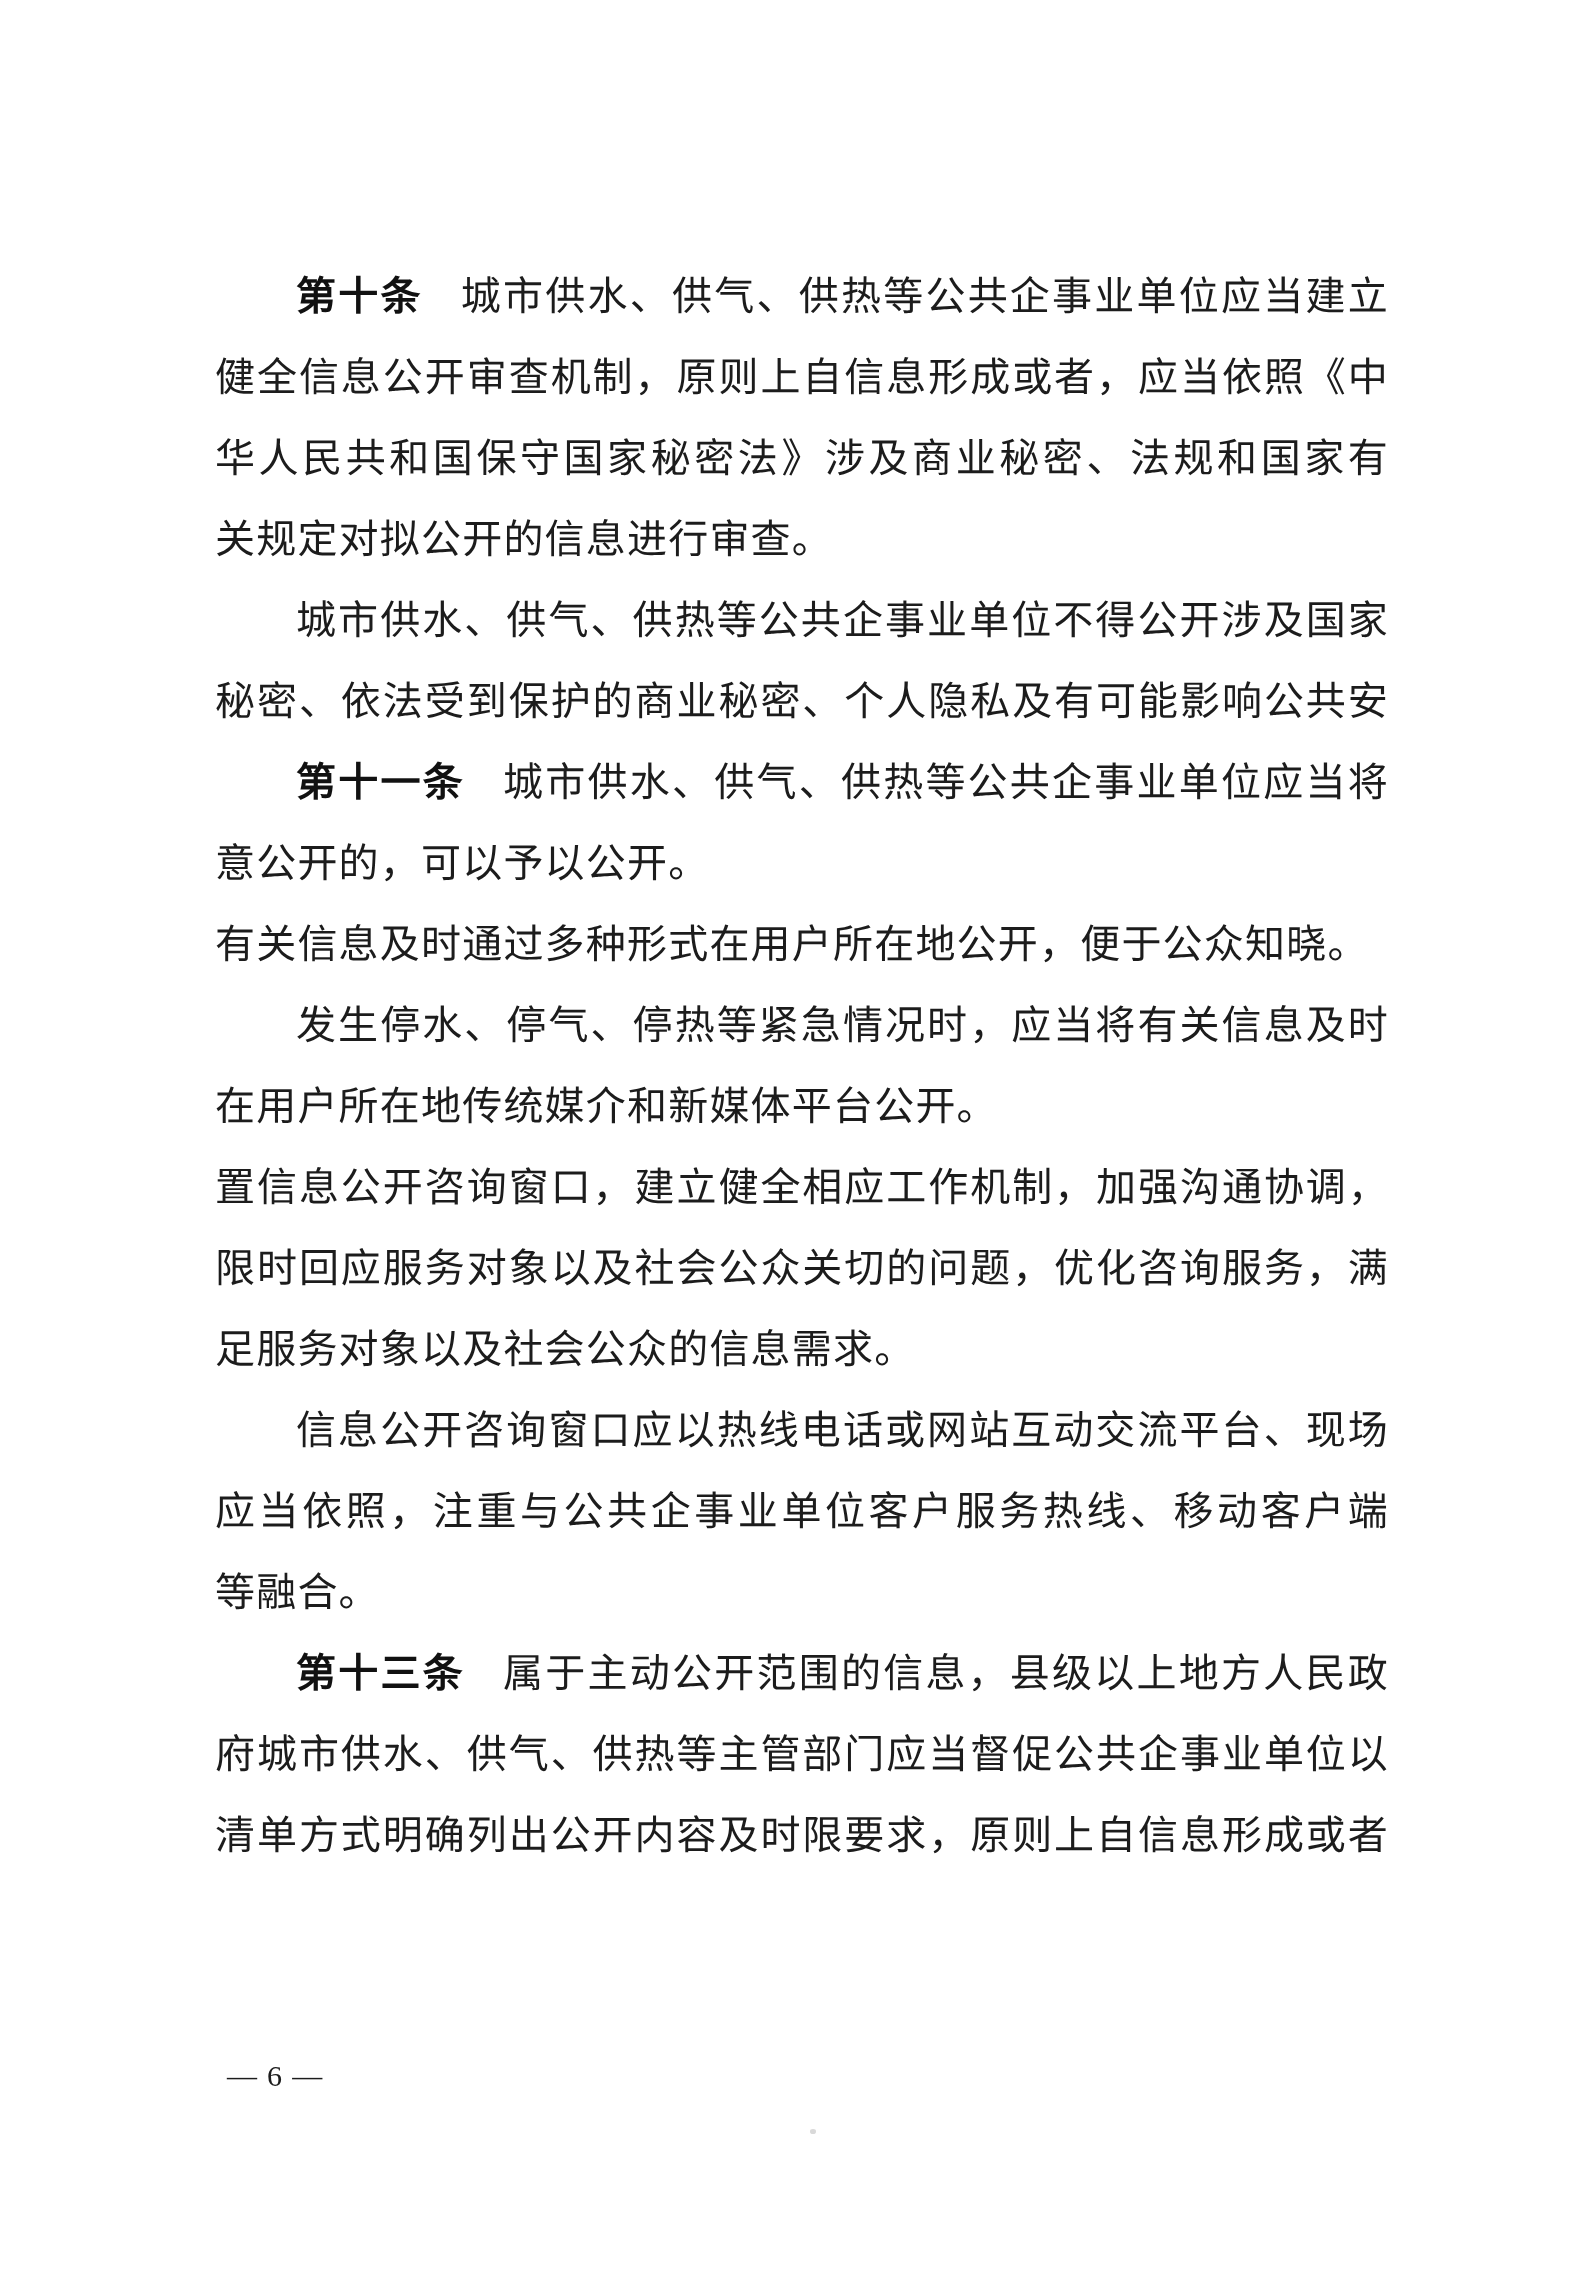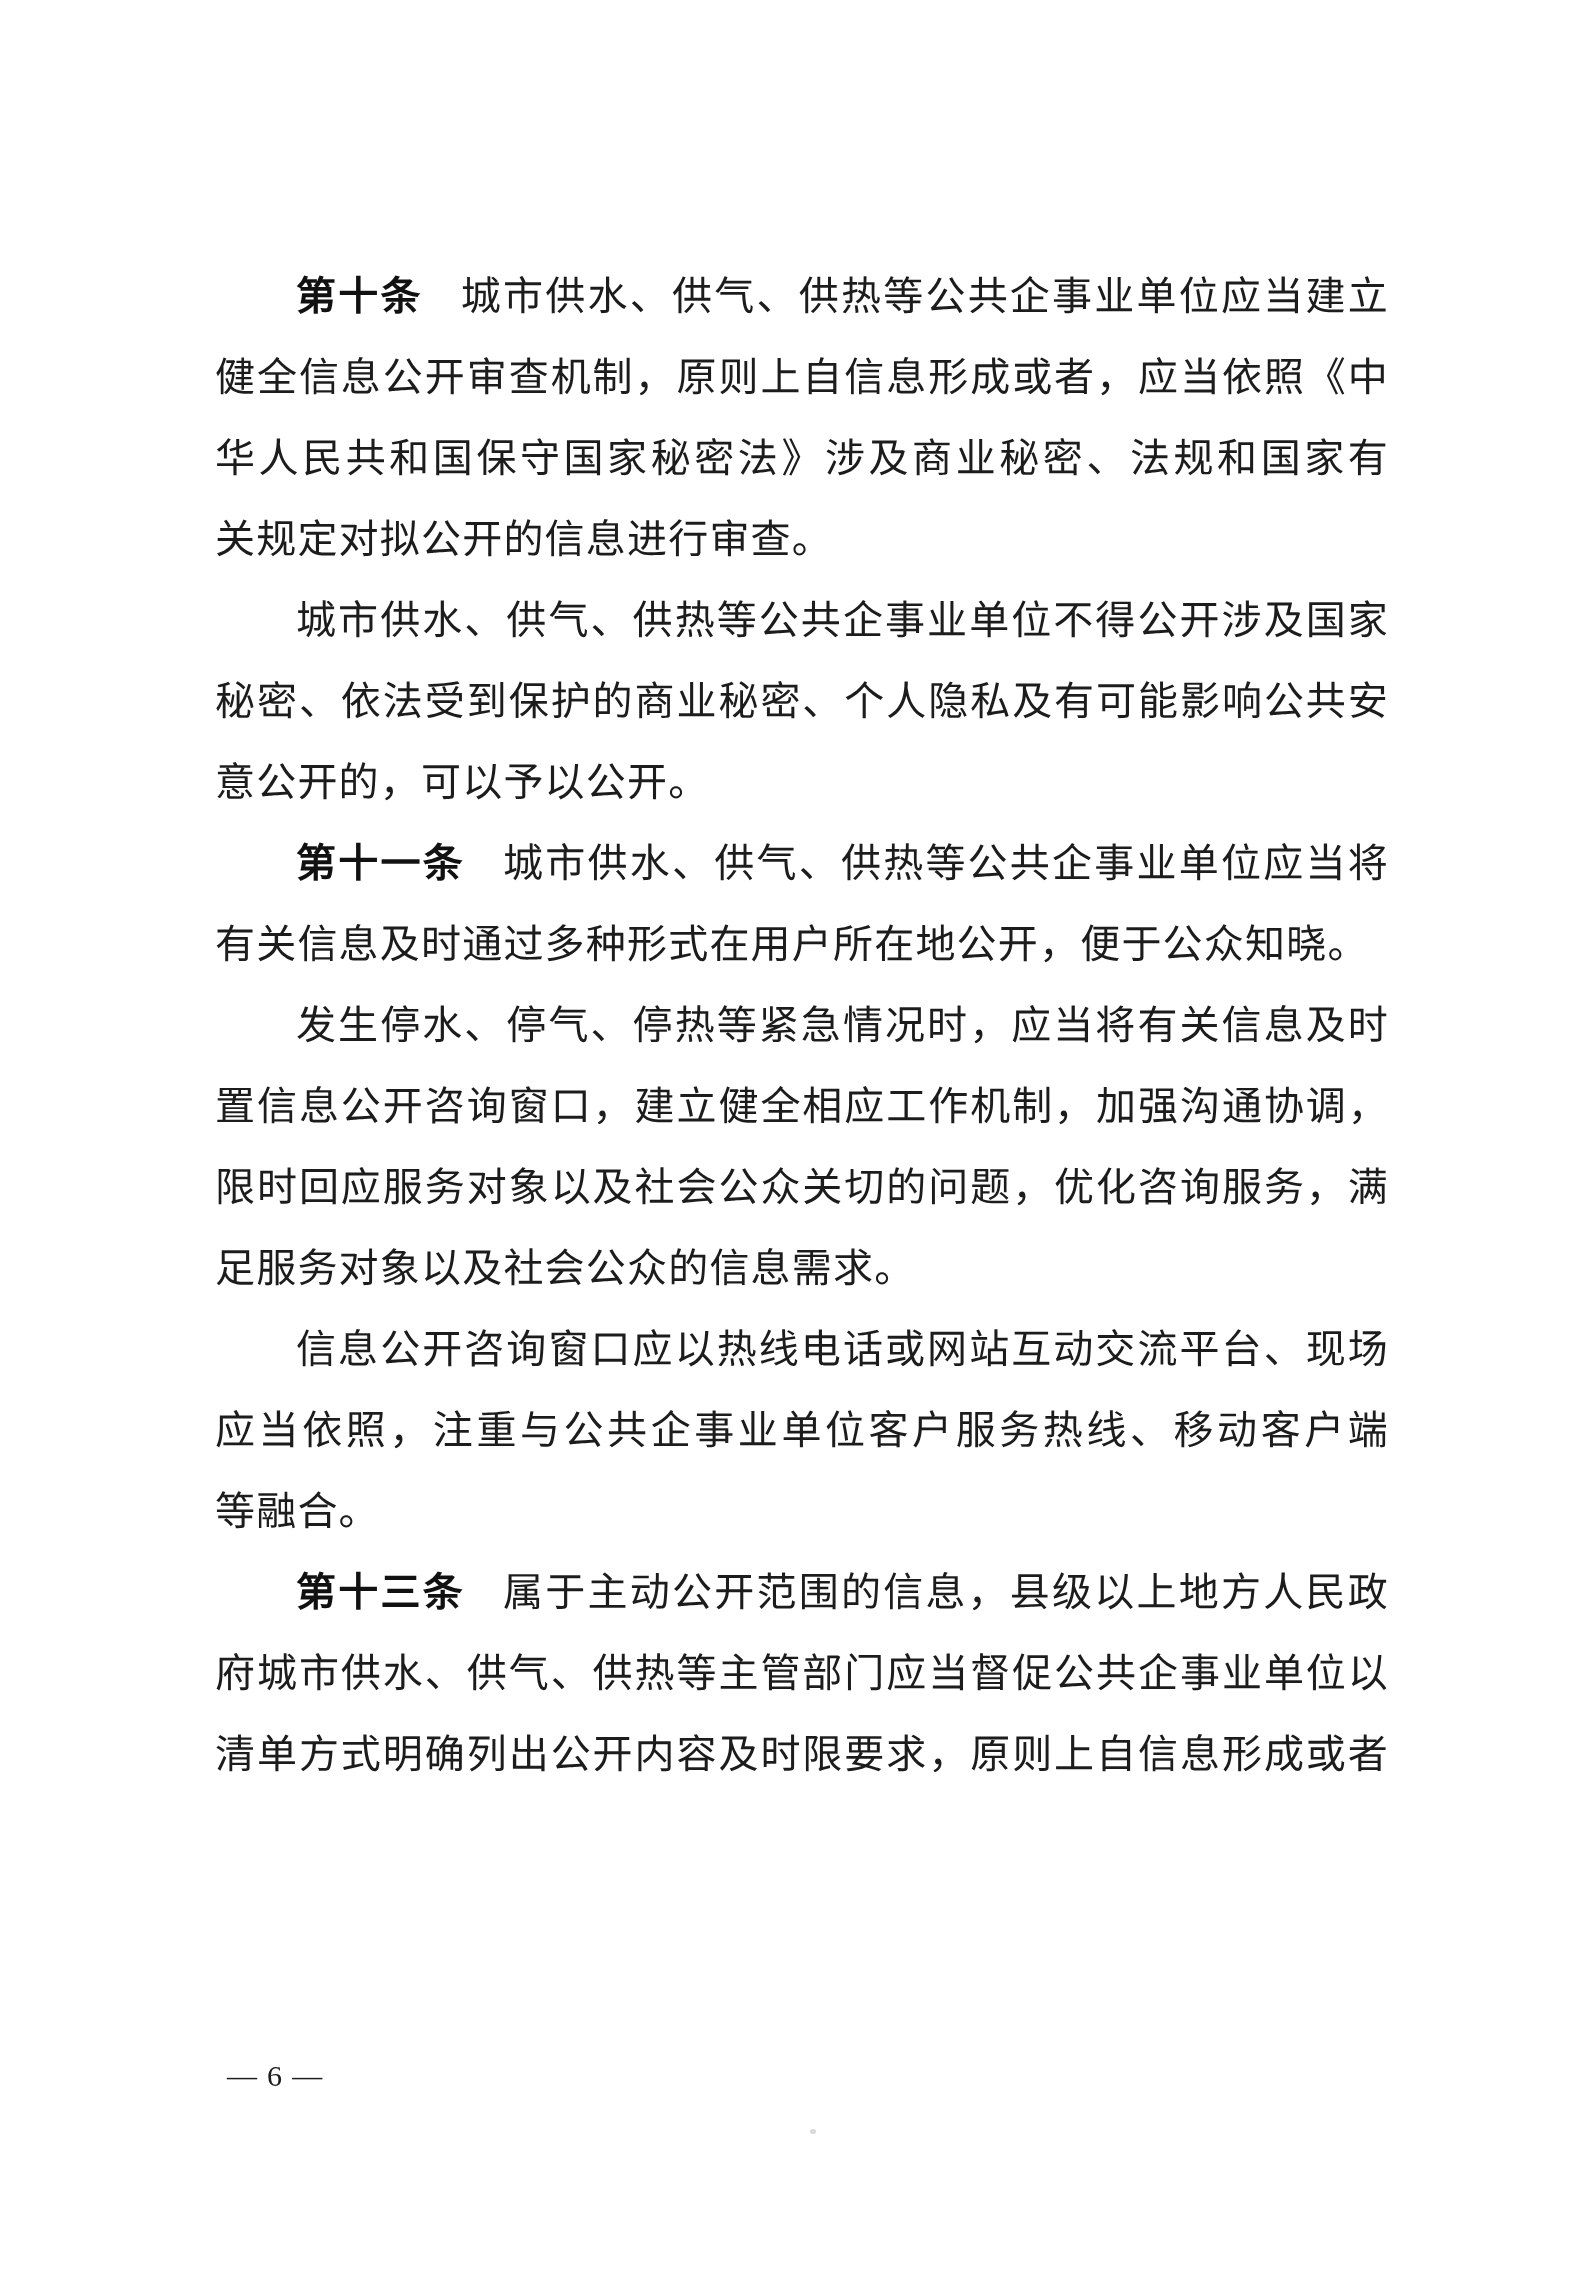--- a/index.html
+++ b/index.html
@@ -69,24 +69,25 @@
 <body>
 
 <div class="page">
   <div class="text-block">
       <div class="line para-first"><span class="art">第十条</span>城市供水、供气、供热等公共企事业单位应当建立</div>
       <div class="line">健全信息公开审查机制，原则上自信息形成或者，应当依照《中</div>
       <div class="line">华人民共和国保守国家秘密法》涉及商业秘密、法规和国家有</div>
       <div class="line para-last">关规定对拟公开的信息进行审查。</div>
       <div class="line para-first">城市供水、供气、供热等公共企事业单位不得公开涉及国家</div>
       <div class="line">秘密、依法受到保护的商业秘密、个人隐私及有可能影响公共安</div>
+      <div class="line para-first"><span class="art">第十一条</span>城市供水、供气、供热等公共企事业单位应当将</div>
       <div class="line para-last">意公开的，可以予以公开。</div>
-      <div class="line para-first"><span class="art">第十一条</span>城市供水、供气、供热等公共企事业单位应当将</div>
       <div class="line para-last">有关信息及时通过多种形式在用户所在地公开，便于公众知晓。</div>
       <div class="line para-first">发生停水、停气、停热等紧急情况时，应当将有关信息及时</div>
+      <div class="line para-last">在用户所在地传统媒介和新媒体平台公开。</div>
       <div class="line">置信息公开咨询窗口，建立健全相应工作机制，加强沟通协调，</div>
       <div class="line">限时回应服务对象以及社会公众关切的问题，优化咨询服务，满</div>
       <div class="line para-last">足服务对象以及社会公众的信息需求。</div>
       <div class="line para-first">信息公开咨询窗口应以热线电话或网站互动交流平台、现场</div>
       <div class="line">应当依照，注重与公共企事业单位客户服务热线、移动客户端</div>
       <div class="line para-last">等融合。</div>
       <div class="line para-first"><span class="art">第十三条</span>属于主动公开范围的信息，县级以上地方人民政</div>
       <div class="line">府城市供水、供气、供热等主管部门应当督促公共企事业单位以</div>
       <div class="line">清单方式明确列出公开内容及时限要求，原则上自信息形成或者</div>
     </div>

